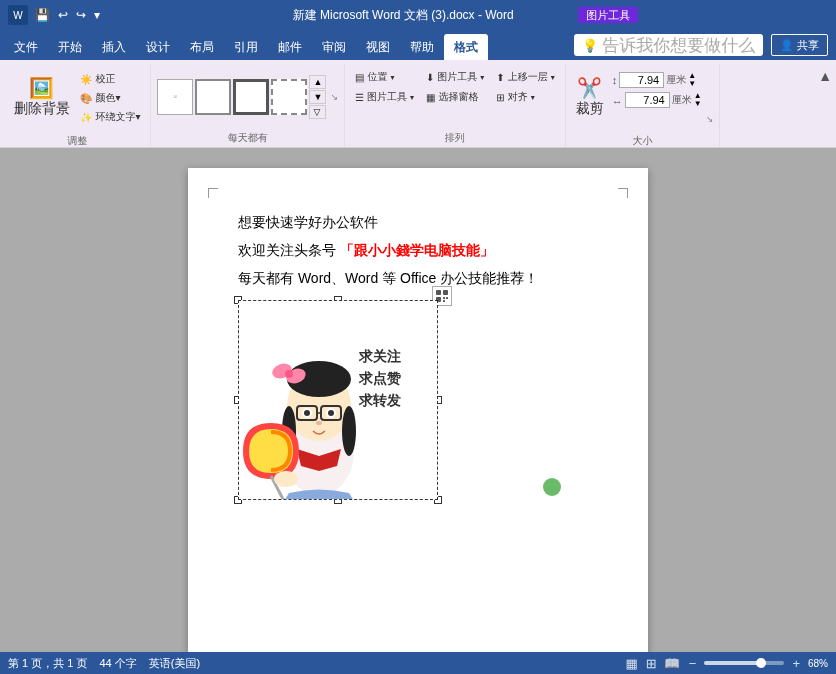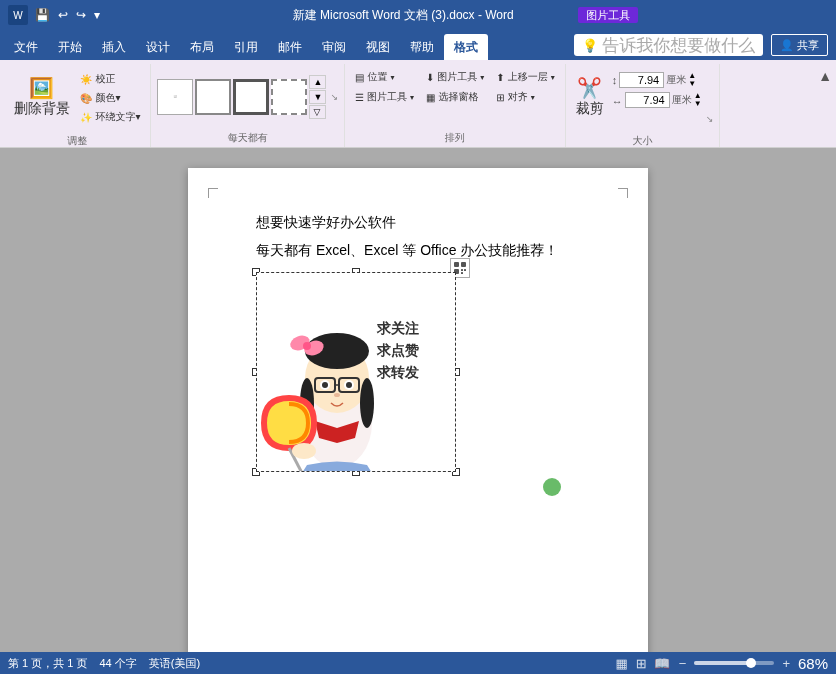--- a/index.html
+++ b/index.html
@@ -112,21 +112,21 @@
       justify-content: center;
       padding: 20px;
     }
 
     
     .doc-page {
       background: white;
       width: 460px;
       min-height: 500px;
       box-shadow: 0 2px 8px rgba(0,0,0,0.3);
-      padding: 40px 68px;
+      padding: 40px 50px;
       position: relative;
     }
 
     
     .page-corner {
       position: absolute;
       width: 10px;
       height: 10px;
     }
     .page-corner.tl { top: 20px; left: 20px; border-top: 1px solid #999; border-left: 1px solid #999; }
@@ -405,21 +405,25 @@
     <span style="font-size:14px; cursor:pointer; color:#555;">▲</span>
   </div>
 </div>
 
 <div class="main-area">
   <div class="doc-page">
     <div class="page-corner tl"></div>
     <div class="page-corner tr"></div>
 
     <div class="doc-text">想要快速学好办公软件</div>
-    <div class="doc-text">每天都有 Excel、Excel 等 Office 办公技能推荐！</div>
+    <div class="doc-text">
+      <span>欢迎关注头条号</span>
+      <span class="doc-text-red">「跟小小錢学电脑技能」</span>
+    </div>
+    <div class="doc-text">每天都有 Word、Word 等 Office 办公技能推荐！</div>
 
     
     <div class="img-container">
       
       <div class="handle tl"></div>
       <div class="handle tc"></div>
       <div class="handle tr"></div>
       <div class="handle ml"></div>
       <div class="handle mr"></div>
       <div class="handle bl"></div>
@@ -500,15 +504,15 @@
   <div class="status-bar-right">
     <span class="view-btn">▦</span>
     <span class="view-btn">⊞</span>
     <span class="view-btn">📖</span>
     <span class="view-btn">−</span>
     <div class="zoom-slider">
       <div style="height:4px; background:rgba(255,255,255,0.6); width:68%; border-radius:2px;"></div>
       <div class="zoom-thumb"></div>
     </div>
     <span class="view-btn">+</span>
-    <span style="font-size:15px; color:white;">68%</span>
+    <span style="font-size:10px; color:white;">68%</span>
   </div>
 </div>
 
 </body></html>

